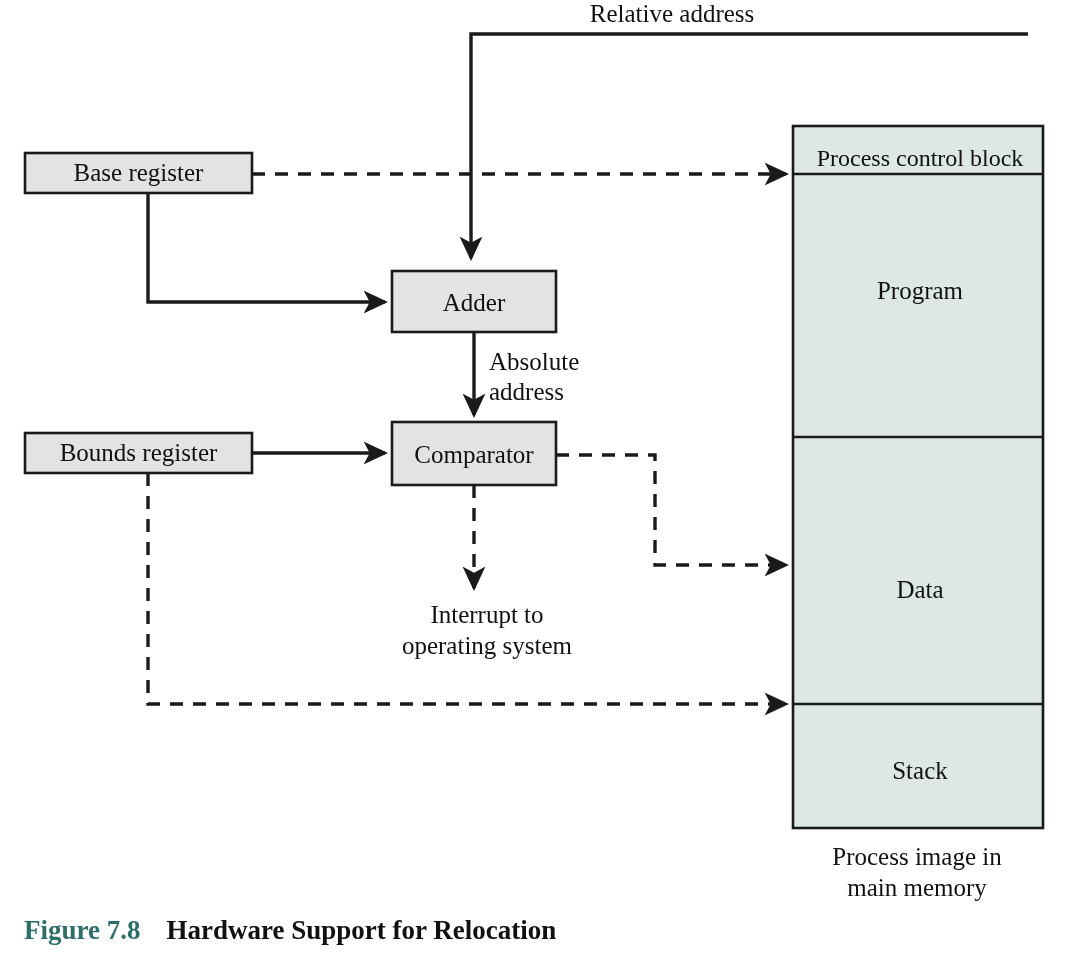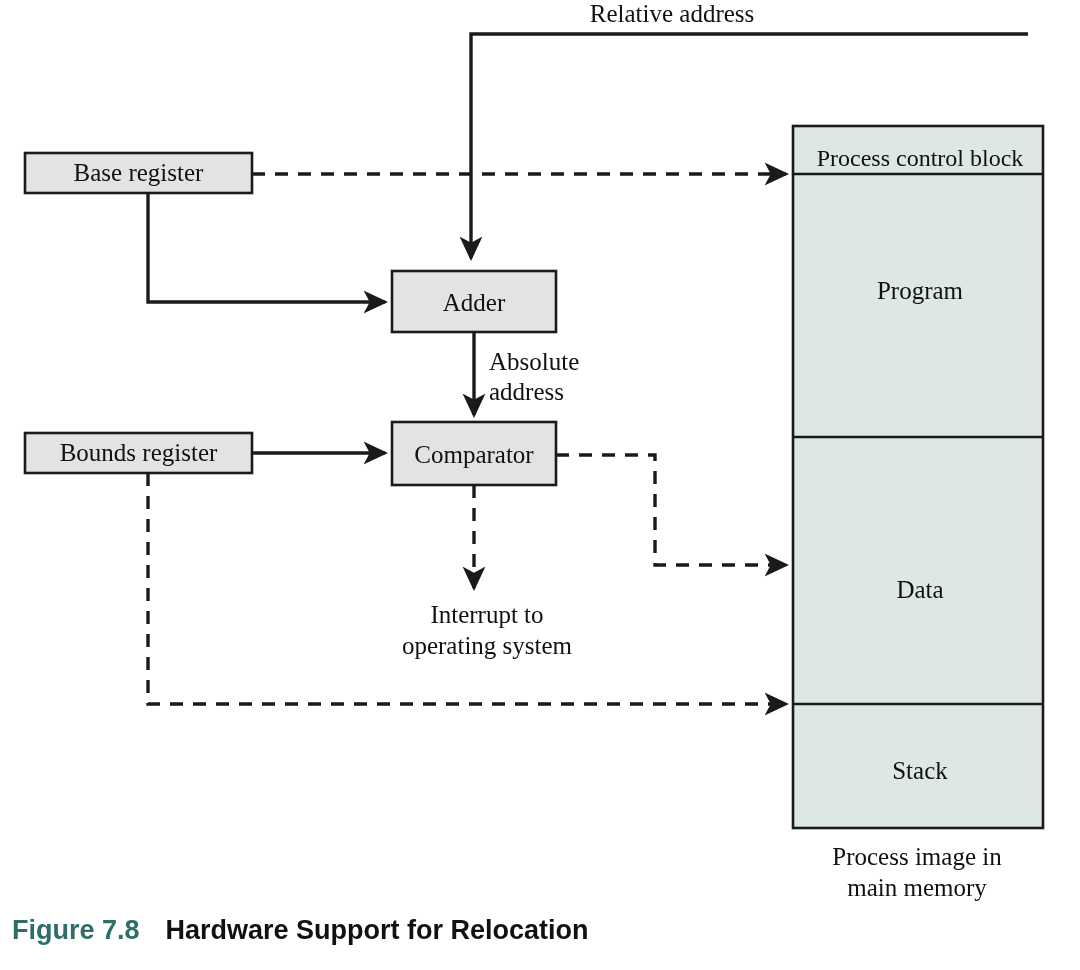--- a/index.html
+++ b/index.html
@@ -67,23 +67,23 @@
     text-anchor: middle;
   }
   text.center-lbl {
     font-family: "Liberation Serif", serif;
     fill: #111111;
     font-size: 25px;
     text-anchor: middle;
   }
   .caption {
     position: absolute;
-    left: 12px;
+    left: 24px;
     top: 915px;
-    font-family: Liberation Sans, sans-serif;
+    font-family: Liberation Serif, serif;
     font-weight: bold;
     font-size: 27px;
     white-space: nowrap;
   }
   .caption .fig-num { color: #2d6e68; }
   .caption .fig-title { color: #111111; margin-left: 26px; }
 </style>
 </head>
 <body>
 

